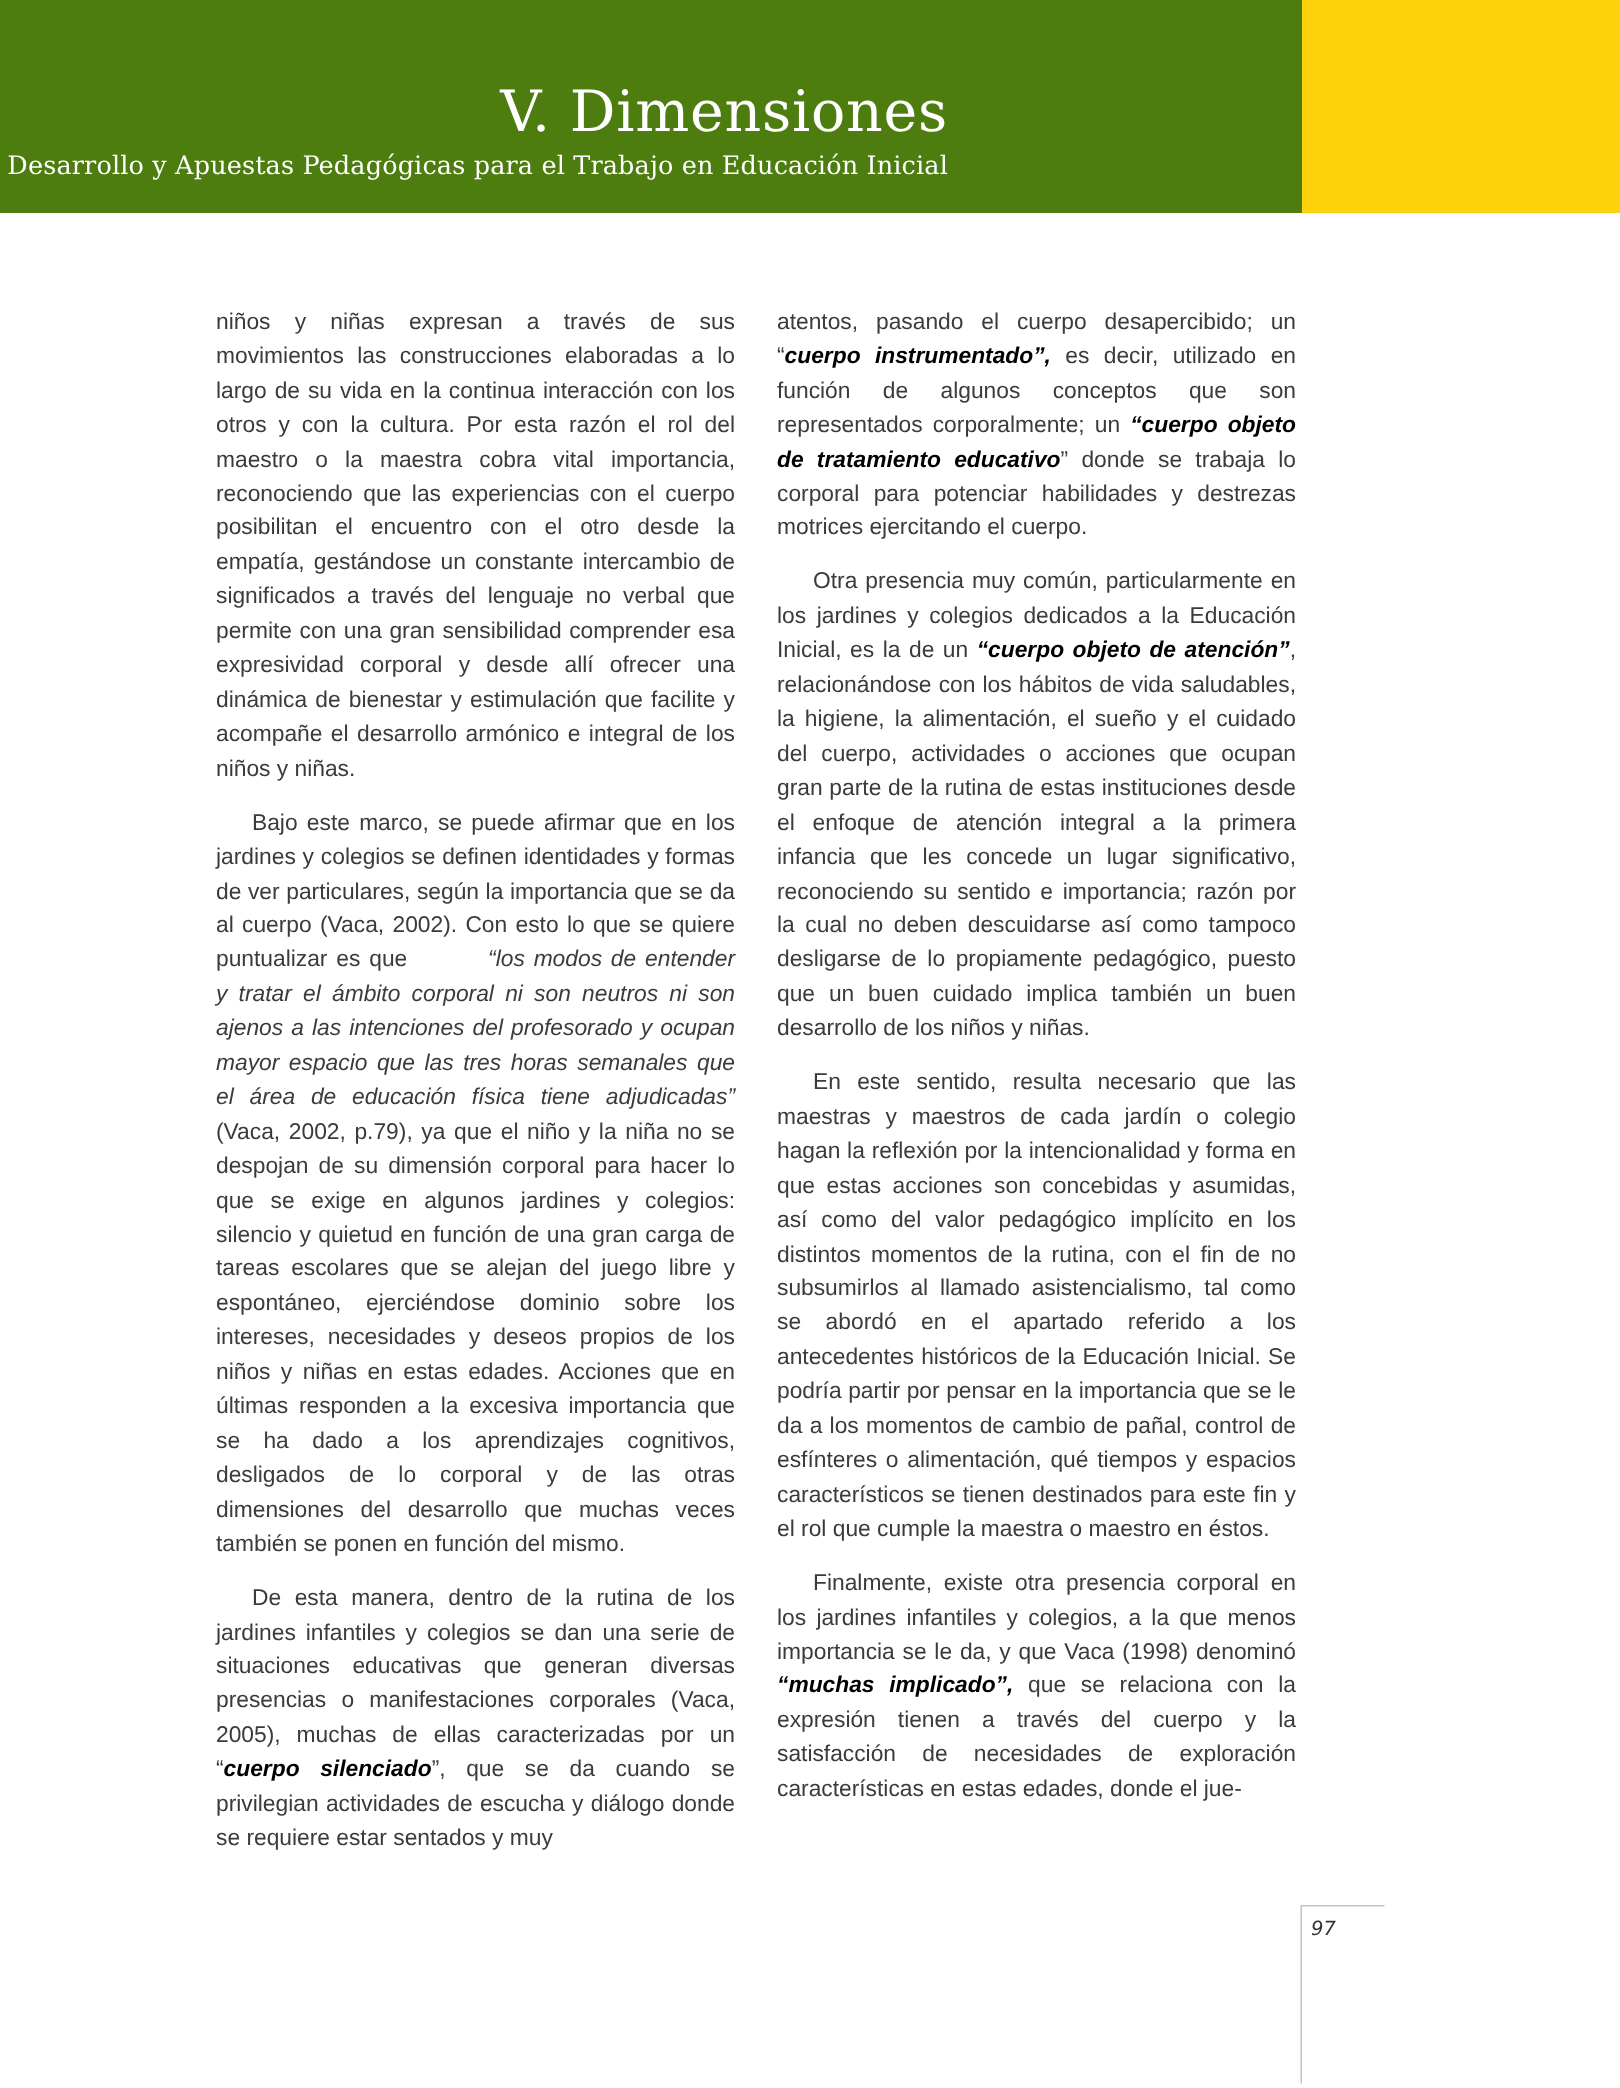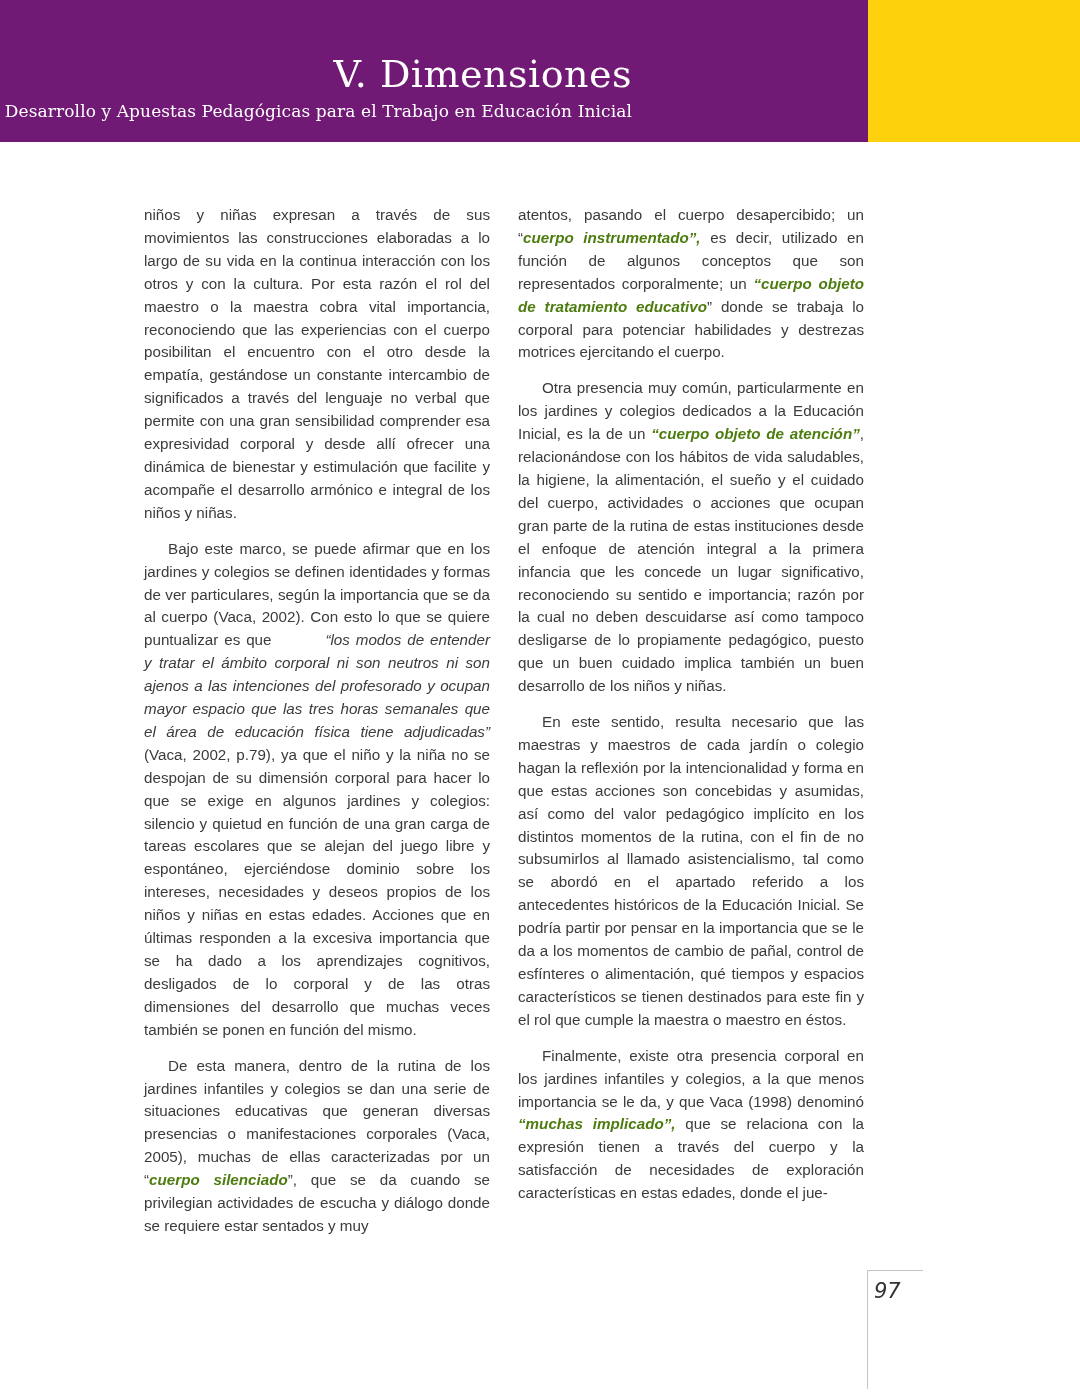--- a/index.html
+++ b/index.html
@@ -1,29 +1,29 @@
 <!DOCTYPE html>
 <html><head>
 <meta charset="utf-8">
 <style>
   html, body { margin:0; padding:0; }
   body { width:1080px; height:1392px; background:#ffffff; position:relative; overflow:hidden; }
-  .header-band { position:absolute; left:0; top:0; width:868px; height:142px; background:#701a75; }
+  .header-band { position:absolute; left:0; top:0; width:868px; height:142px; background:#4d7c0f; }
   .header-accent { position:absolute; left:868px; top:0; width:212px; height:142px; background:#FDD20C; }
   .title { position:absolute; right:236px; top:52px; margin:0; font-family:"DejaVu Serif", serif; font-size:38px; font-weight:normal; color:#ffffff; letter-spacing:0.5px; white-space:nowrap; }
   .subtitle { position:absolute; right:236px; top:101px; margin:0; font-family:"DejaVu Serif", serif; font-size:17px; color:#ffffff; white-space:nowrap; letter-spacing:0.1px; }
   .col { position:absolute; top:204px; width:346px; font-family:Liberation Sans, sans-serif; font-size:15.2px; line-height:22.9px; color:#3b3b3b; text-align:justify; hyphens:manual; }
   .col-left { left:144px; }
   .col-right { left:518px; }
   .col p { margin:0 0 13px 0; text-indent:24px; }
   .col p.cont { text-indent:0; }
-  .bi { font-weight:bold; font-style:italic; color:#4d7c0f;margin-top:46px; }
+  .bi { font-weight:bold; font-style:italic; color:#000000;margin-top:46px; }
   .it { font-style:italic;margin-left:48px; }
   .pagebox { position:absolute; left:867px; top:1270px; width:55px; height:118px; border-left:1.5px solid #c4c4c4; border-top:1.5px solid #c4c4c4; }
-  .pagenum { position:absolute; left:6px; top:8px; font-family:"DejaVu Sans", sans-serif; font-style:italic; font-size:21px; color:#333; }
+  .pagenum { position:absolute; left:6px; top:8px; font-family:"DejaVu Sans", sans-serif; font-style:italic; font-size:13px; color:#333; }
 </style>
 </head>
 <body>
 
 <div class="header-band">
   <h1 class="title">V. Dimensiones</h1>
   <div class="subtitle">del Desarrollo y Apuestas Pedagógicas para el Trabajo en Educación Inicial</div>
 </div>
 <div class="header-accent"></div>
 

